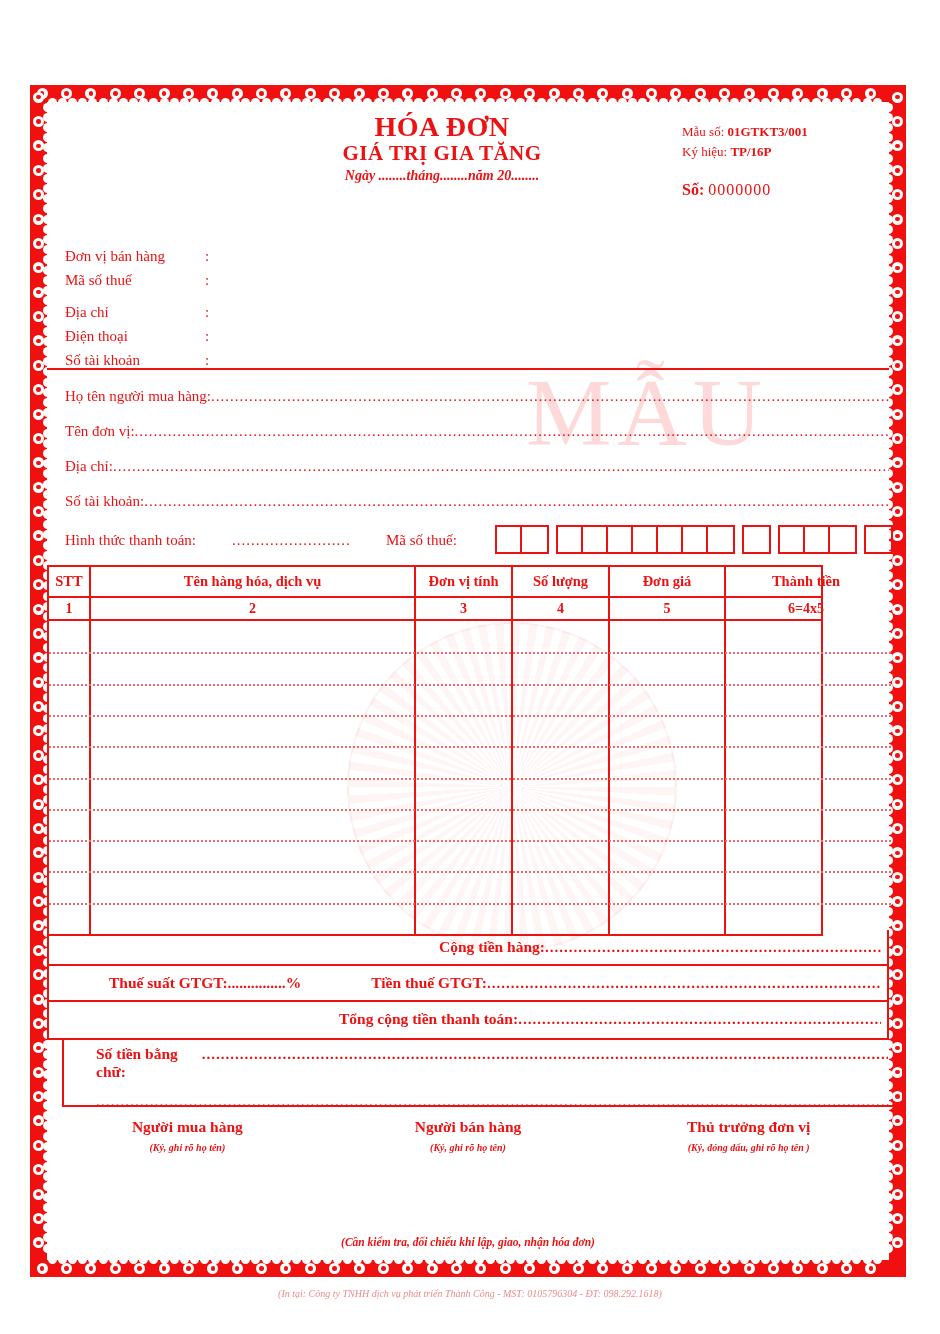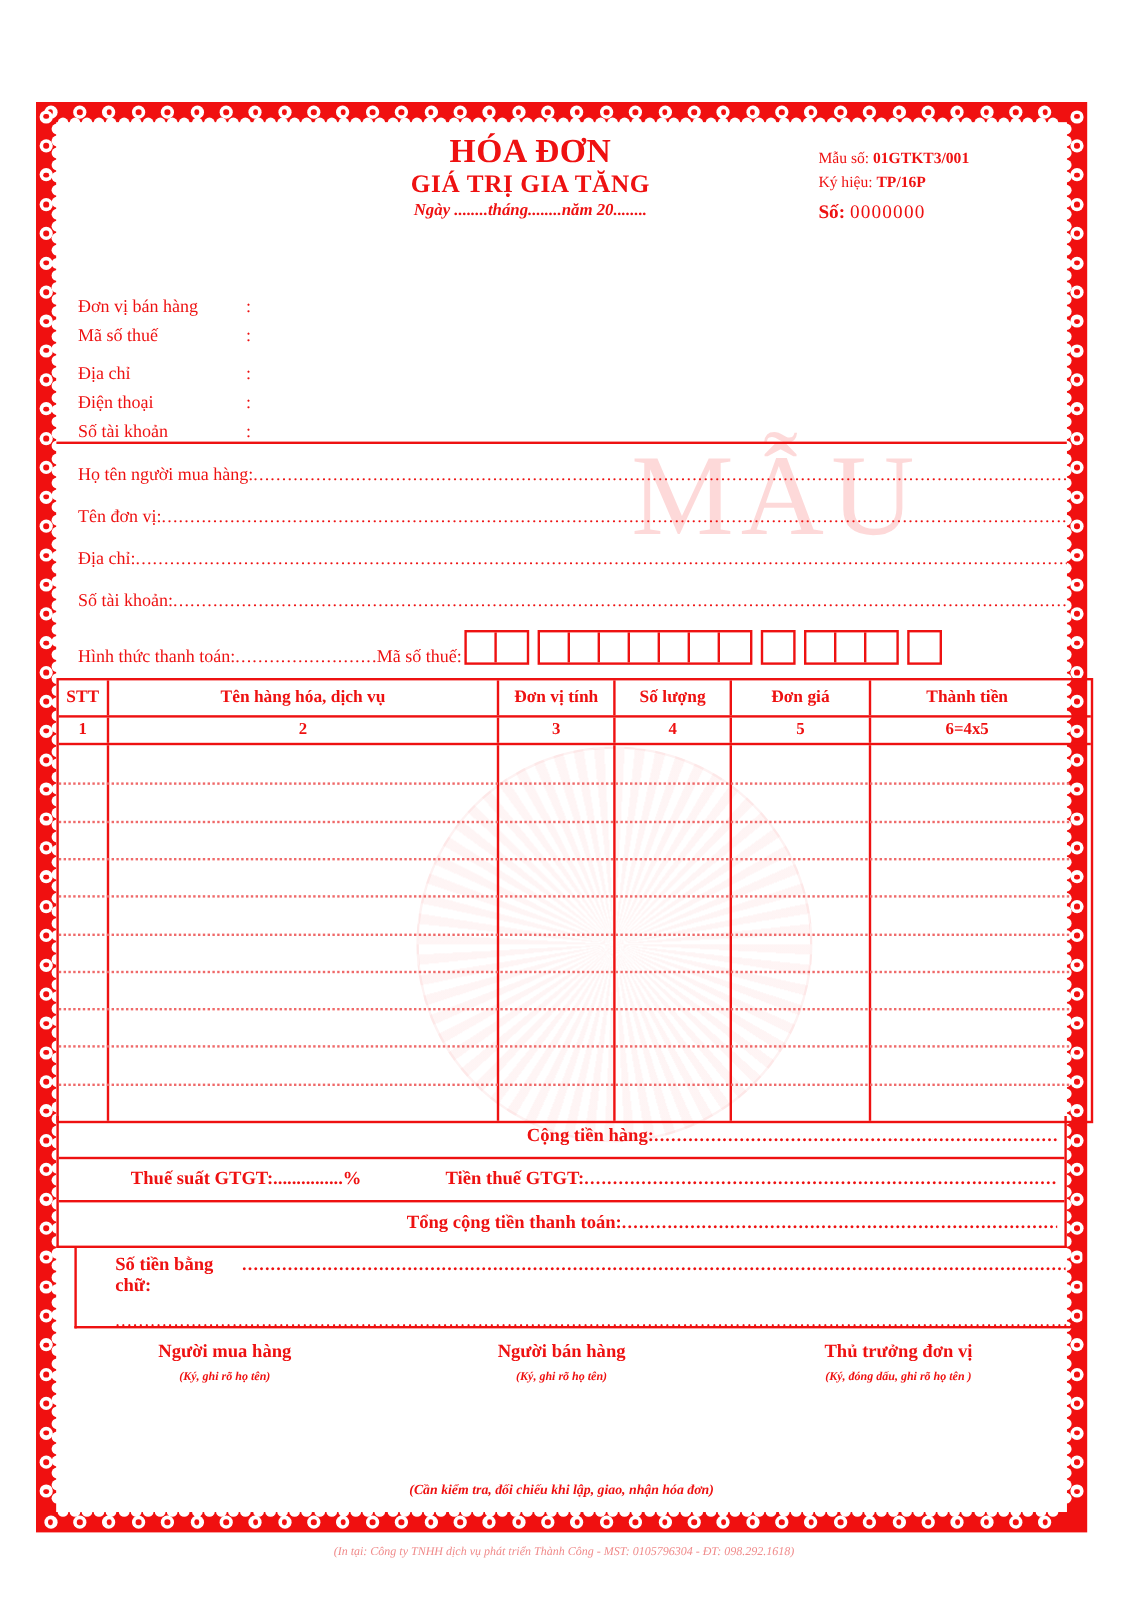--- a/index.html
+++ b/index.html
@@ -116,21 +116,21 @@
     font-size: 14px; color: #ee1111; font-style: italic; font-weight: bold;
     line-height: 20px;
   }
 
   #hdr-meta {
     position: absolute; left: 635px; top: 20px; width: 210px;
     color: #ee1111;
   }
   .meta-line { font-size: 13px; line-height: 20px; white-space: nowrap; }
   .meta-line b { font-weight: bold; }
-  .meta-so { font-size: 16px; line-height: 26px; margin-top: 3px; white-space: nowrap; }
+  .meta-so { font-size: 16px; line-height: 26px; margin-top: 15px; white-space: nowrap; }
   .meta-so b { font-weight: bold; }
   .meta-so .num { letter-spacing: 1px; }
 
   
   #seller {
     position: absolute; left: 18px; top: 142px; width: 400px;
     color: #ee1111;
   }
   .seller-row {
     display: flex; font-size: 15px; line-height: 24px; white-space: nowrap; align-items: center;
@@ -160,33 +160,33 @@
     flex: 1 1 auto;
     overflow: hidden;
     white-space: nowrap;
     letter-spacing: 1px;
     font-size: 15px;
     color: #ee1111;
   }
   .dots-fixed { flex: 0 0 auto; letter-spacing: 1px; overflow: hidden; }
 
   
-  #mst-row { display: flex; margin-bottom: 0; }
+  #mst-row { display: flex; align-items: center; margin-bottom: 0; gap: 36px; }
   #mst-boxes { display: flex; align-items: center; margin-left: 2px; }
   .mstgrp { display: flex; border: 2px solid #ee1111; margin-right: 7px; }
   .mstgrp:last-child { margin-right: 0; }
   .mstbox {
     width: 25px; height: 25px;
     border-right: 2px solid #ee1111;
   }
   .mstbox:last-child { border-right: none; }
 
   
   #tbl {
-    position: absolute; left: 0px; top: 463px; width: 864px;
+    position: absolute; left: 0px; top: 463px; width: 776px;
     border: 2.5px solid #ee1111;
     z-index: 7;
     background: transparent;
   }
   .trow { display: flex; }
   .tcell {
     border-right: 2px solid #ee1111;
     color: #ee1111;
     text-align: center;
     font-size: 14px;

